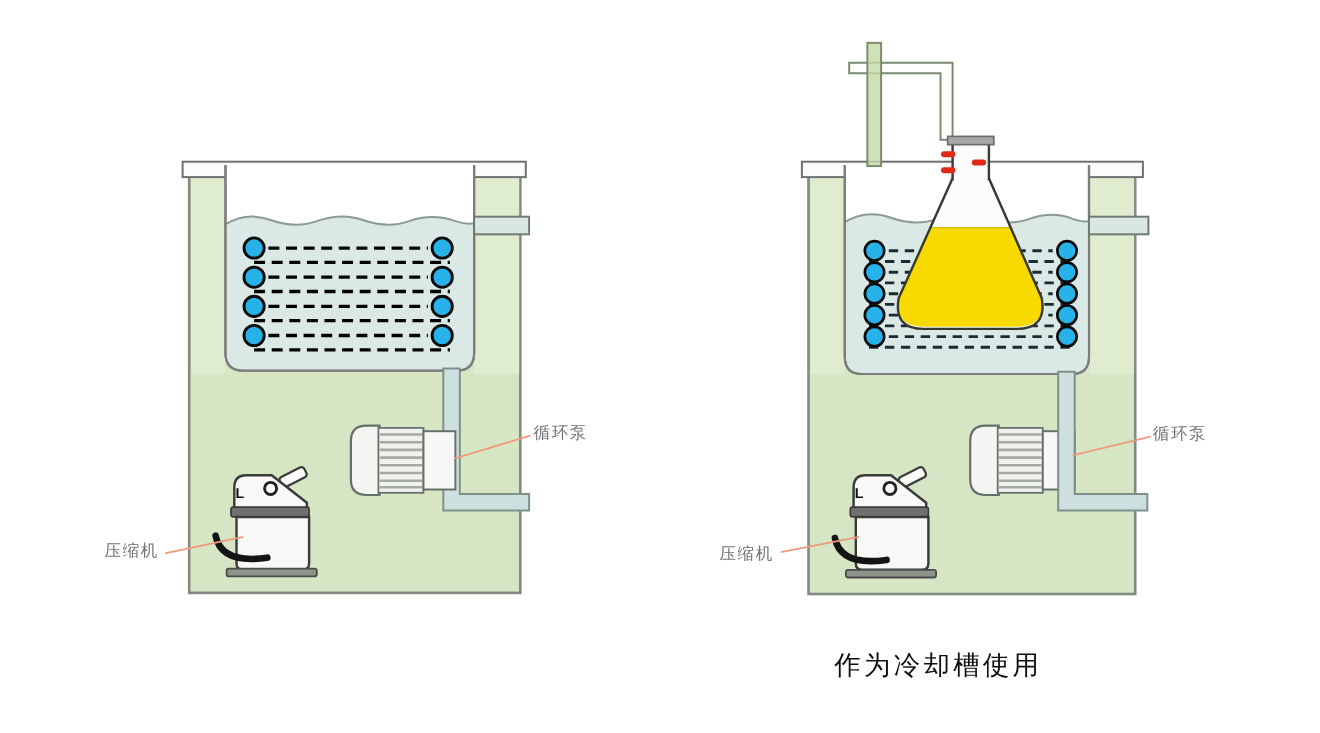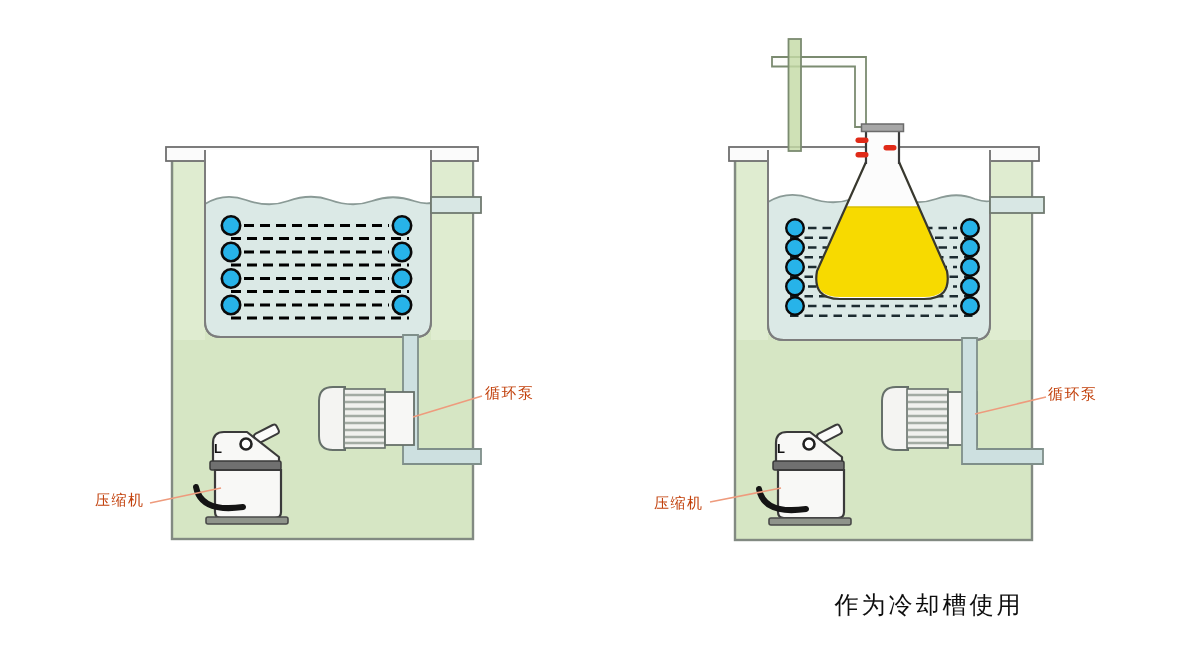--- a/index.html
+++ b/index.html
@@ -4,21 +4,21 @@
 <style>
   html,body{margin:0;padding:0;background:#fff;}
   .stage{
     position:relative;width:1200px;height:666px;background:#ffffff;overflow:hidden;
     font-family:"Liberation Sans","DejaVu Sans",sans-serif;
   }
   .panel{position:absolute;top:0;width:600px;height:666px;}
   #panel-left{left:0;}
   #panel-right{left:563px;}
   .part-label{
-    position:absolute;font-size:15px;color:#c2410c;letter-spacing:1.5px;white-space:nowrap;
+    position:absolute;font-size:15px;color:#737373;letter-spacing:1.5px;white-space:nowrap;
   }
   .caption{
     position:absolute;top:589px;width:330px;text-align:center;
     font-size:24px;font-weight:500;color:#0e0e0e;letter-spacing:3px;white-space:nowrap;
   }
 </style>
 </head>
 <body>
 
 <div class="stage">
@@ -199,15 +199,15 @@
       <line x1="412" y1="414" x2="483" y2="397"></line>
       <line x1="147" y1="502" x2="218" y2="488"></line>
     </g>
   </svg>
 
   <div class="part-label" style="left:485px;top:384px">循环泵</div>
   <div class="part-label" style="left:95px;top:491px">压缩机</div>
   <div class="part-label" style="left:1048px;top:385px">循环泵</div>
   <div class="part-label" style="left:654px;top:494px">压缩机</div>
 
-  <div class="caption" style="left:764px">作为冷却槽使用</div>
+  <div class="caption" style="left:688px">作为冷却槽使用</div>
 
 </div>
 
 </body></html>

